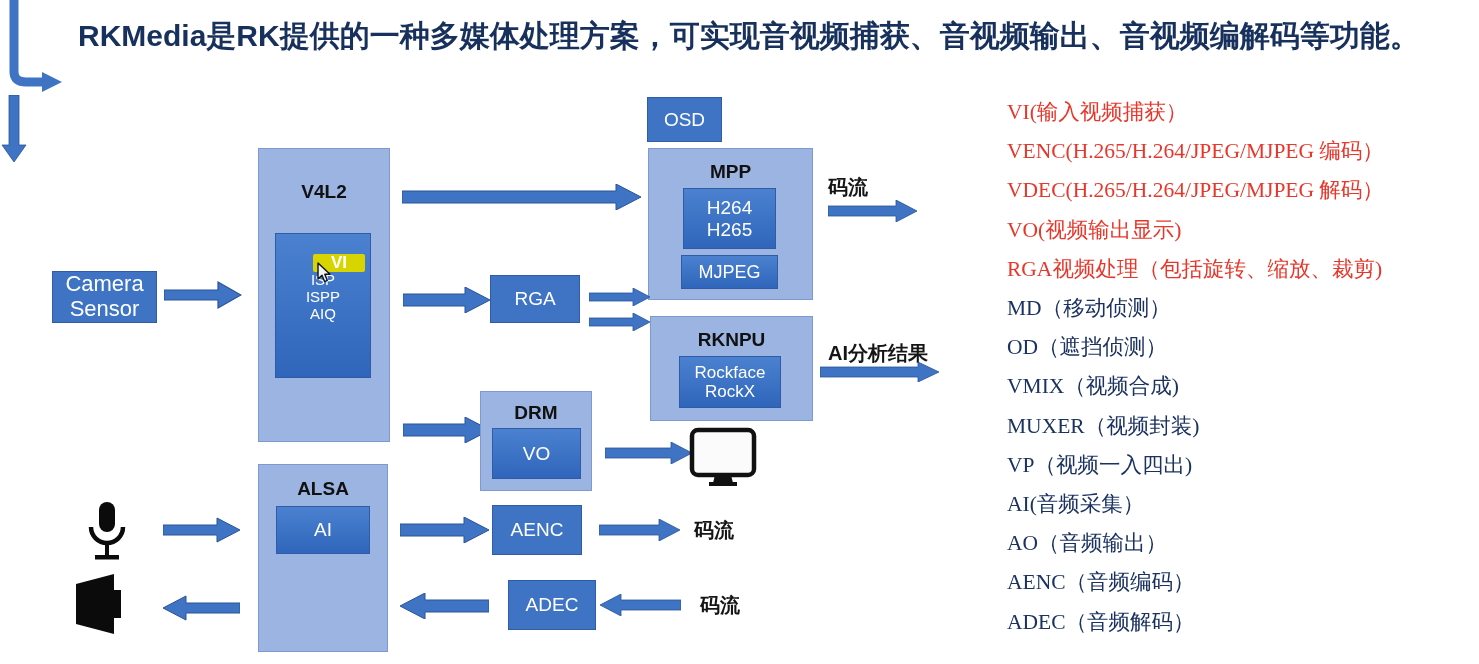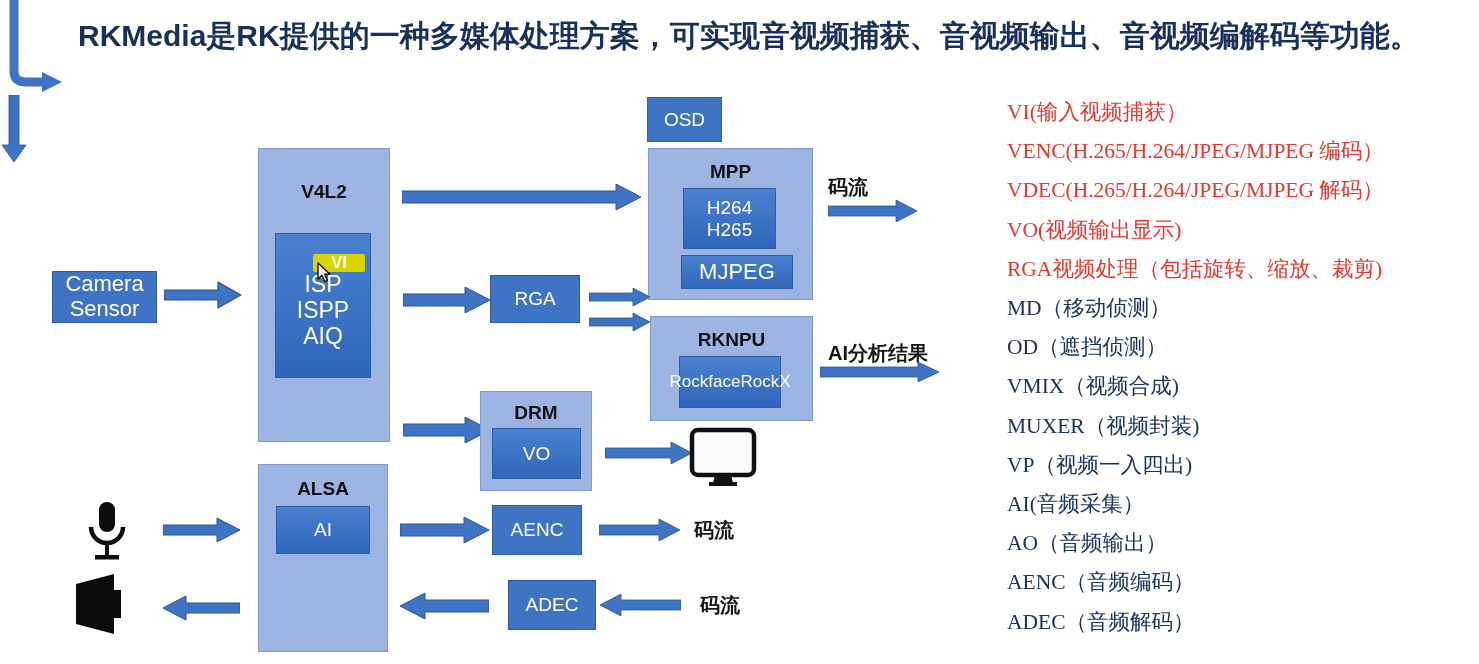--- a/index.html
+++ b/index.html
@@ -155,21 +155,21 @@
   <div class="arrow-l" style="left:160px; top:595px;">
     <svg width="80" height="26" viewBox="0 0 80 26">
       <path d="M80,8 L26,8 L26,1 L3,13 L26,25 L26,18 L80,18 Z" fill="#3f74c4" stroke="#2a5496" stroke-width="1"></path>
     </svg>
   </div>
 
   <div class="container-box" style="left:258px; top:148px; width:132px; height:294px;">
     <div class="container-title" style="top:32px;">V4L2</div>
   </div>
 
-  <div class="box box-solid-grad" style="left:275px; top:233px; width:96px; height:145px; flex-direction:column; justify-content:flex-start; padding-top:38px; font-size:23px;">
+  <div class="box box-solid-grad" style="left:275px; top:233px; width:96px; height:145px; flex-direction:column; justify-content:flex-start; padding-top:38px; font-size:15px;">
     <span>ISP</span>
     <span>ISPP</span>
     <span>AIQ</span>
   </div>
 
   <div class="vi-highlight" style="left:313px; top:254px;">VI</div>
   <div class="cursor-ptr" style="left:317px; top:262px;">
     <svg width="16" height="22" viewBox="0 0 16 22">
       <path d="M1,1 L1,17 L5,13.3 L7.6,19.6 L10.3,18.4 L7.8,12.3 L13,12.2 Z" fill="#f2f2f2" stroke="#111111" stroke-width="1.4" stroke-linejoin="round"></path>
     </svg>
@@ -221,21 +221,21 @@
     </svg>
   </div>
 
   <div class="container-box" style="left:648px; top:148px; width:165px; height:152px;">
     <div class="container-title" style="top:12px;">MPP</div>
   </div>
   <div class="box box-solid-grad" style="left:683px; top:188px; width:93px; height:61px; flex-direction:column;">
     <span>H264</span>
     <span>H265</span>
   </div>
-  <div class="box box-solid-grad" style="left:681px; top:255px; width:112px; height:34px; font-size:22px;">
+  <div class="box box-solid-grad" style="left:681px; top:255px; width:97px; height:34px; font-size:18px;">
     <span>MJPEG</span>
   </div>
 
   <div class="flow-label" style="left:828px; top:174px;">码流</div>
   <div class="arrow-r" style="left:828px; top:200px;">
     <svg width="90" height="22" viewBox="0 0 90 22">
       <path d="M0,6 L68,6 L68,0 L89,11 L68,22 L68,16 L0,16 Z" fill="#3f74c4" stroke="#2a5496" stroke-width="0.8"></path>
     </svg>
   </div>
 
@@ -257,21 +257,21 @@
 
   <div class="arrow-d" style="left:525px; top:322px;">
     <svg width="28" height="68" viewBox="0 0 28 68">
       <path d="M9,0 L19,0 L19,50 L26,50 L14,67 L2,50 L9,50 Z" fill="#3f74c4" stroke="#2a5496" stroke-width="0.8"></path>
     </svg>
   </div>
 
   <div class="container-box" style="left:650px; top:316px; width:163px; height:105px;">
     <div class="container-title" style="top:12px;">RKNPU</div>
   </div>
-  <div class="box box-solid-grad" style="left:679px; top:356px; width:102px; height:52px; font-size:17px;">
+  <div class="box box-solid-grad" style="left:679px; top:356px; width:102px; height:52px; flex-direction:column; font-size:17px;">
     <span>Rockface</span>
     <span>RockX</span>
   </div>
   <div class="flow-label" style="left:828px; top:340px;">AI分析结果</div>
   <div class="arrow-r" style="left:820px; top:362px;">
     <svg width="120" height="20" viewBox="0 0 120 20">
       <path d="M0,5 L98,5 L98,0 L119,10 L98,20 L98,15 L0,15 Z" fill="#3f74c4" stroke="#2a5496" stroke-width="0.8"></path>
     </svg>
   </div>
 

